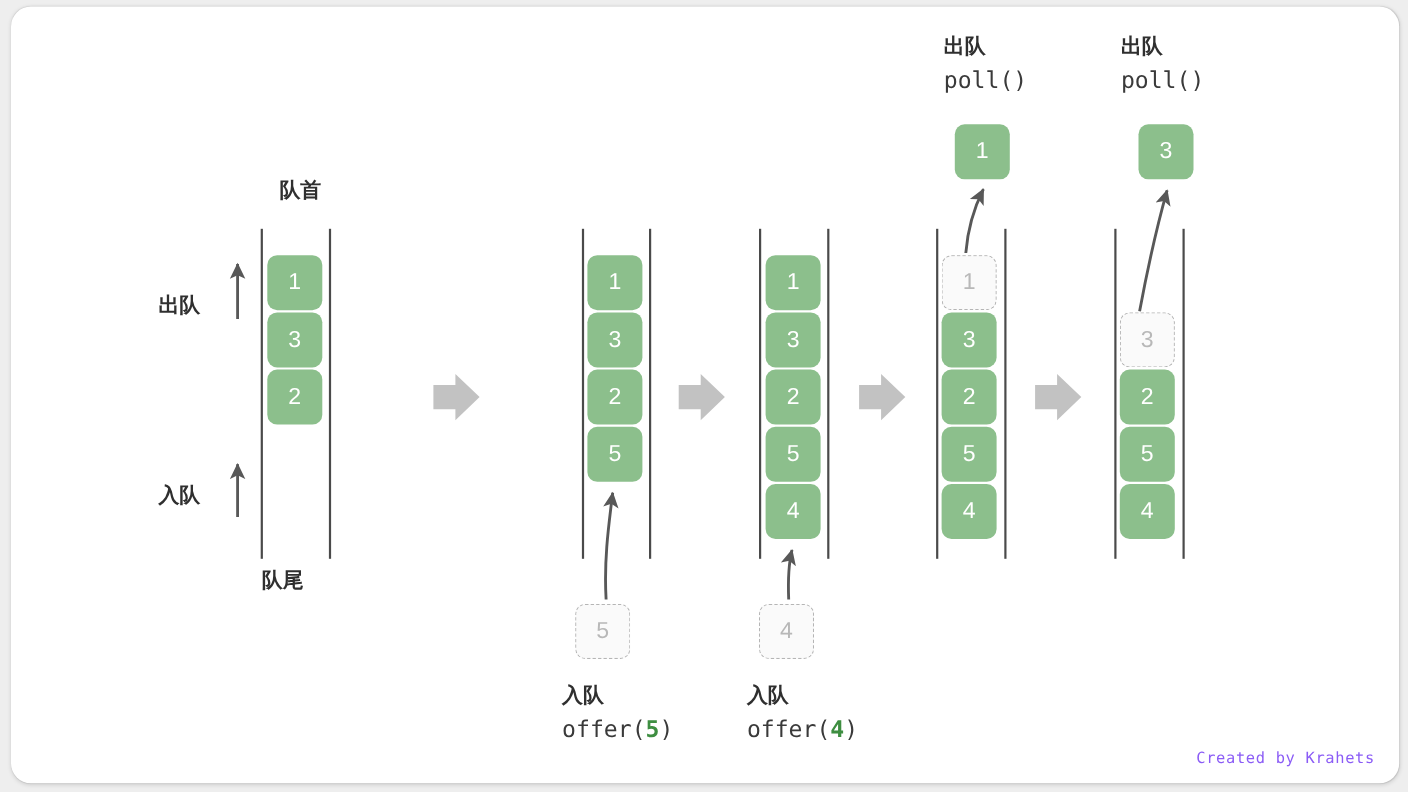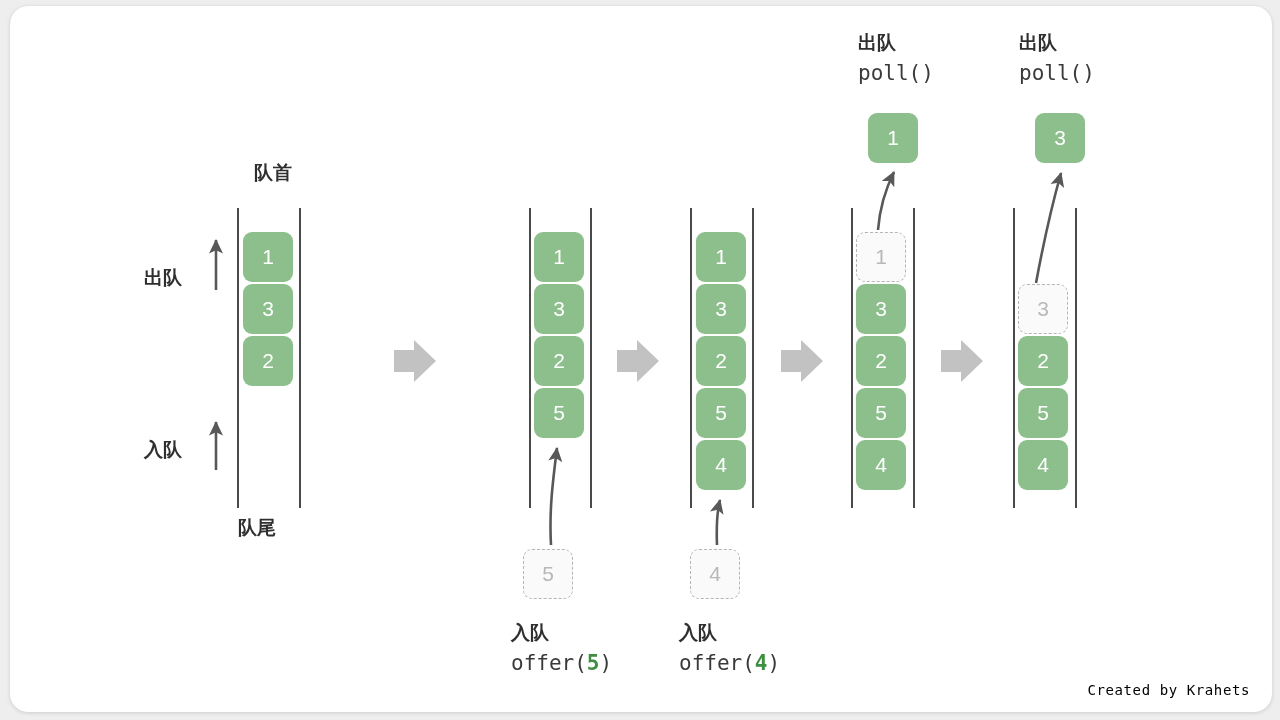--- a/index.html
+++ b/index.html
@@ -89,21 +89,21 @@
     font-family: "DejaVu Sans Mono", "Liberation Mono", monospace;
     font-size: 21px; color: #3a3a3a;
     line-height: 30px;
   }
   .lbl-op .code .arg { color: #3e8e41; font-weight: bold; }
 
   #watermark {
     position: absolute;
     right: 30px; bottom: 22px;
     font-family: "DejaVu Sans Mono", "Liberation Mono", monospace;
-    font-size: 14px; color: #000000;
+    font-size: 14px; color: #8b5cf6;
     letter-spacing: 0.6px;
   }
 
   svg.overlay {
     position: absolute; left: 0; top: 0;
     width: 1280px; height: 720px;
     pointer-events: none;
   }
 </style>
 </head>

